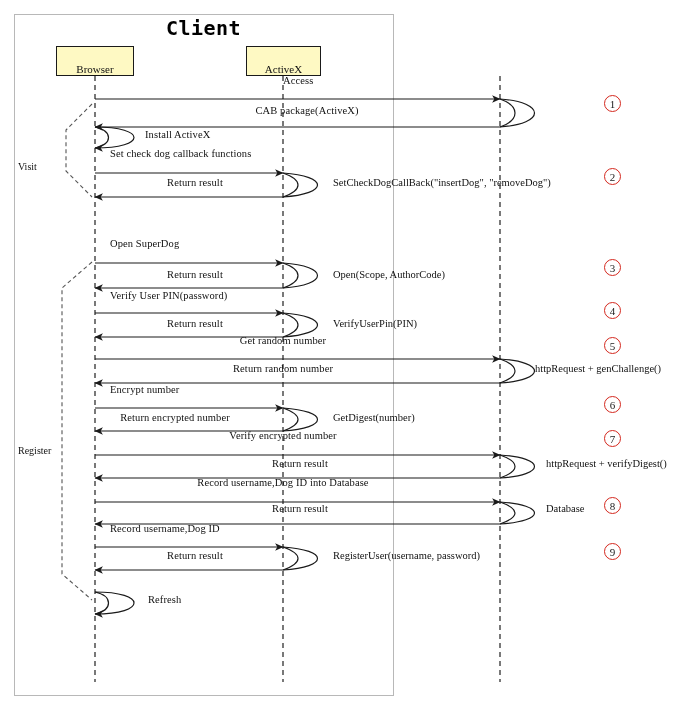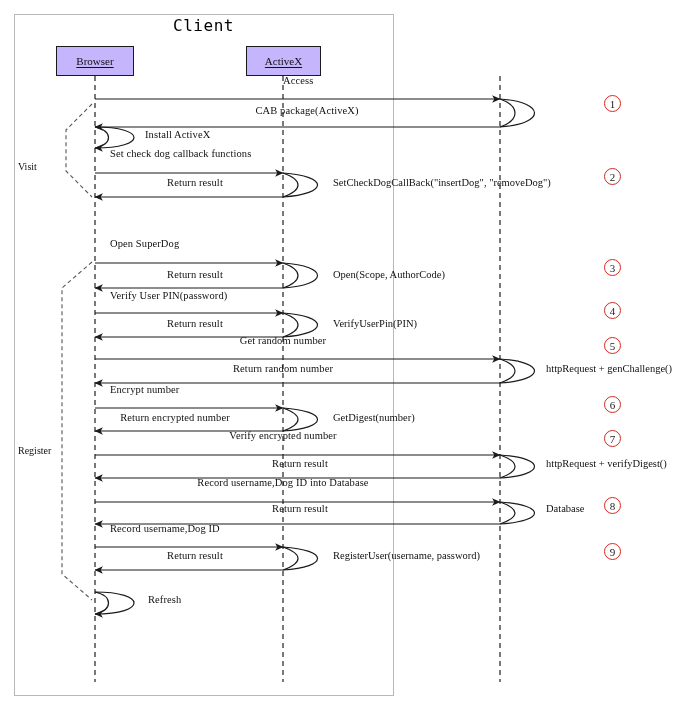--- a/index.html
+++ b/index.html
@@ -12,31 +12,31 @@
   #stage svg{position:absolute;left:0;top:0;width:697px;height:706px;}
 
   
   .lbl{position:absolute;white-space:nowrap;font-family:"Liberation Serif", serif;color:#111;}
   .msg-lbl{font-size:10.5px;letter-spacing:.1px;}
   .ann-lbl{font-size:10.5px;}
   .actor-lbl{font-size:11px;text-decoration:underline;text-underline-offset:2px;}
   .phase-lbl{font-size:10px;}
   .title-lbl{
     font-family:"DejaVu Sans Mono","Liberation Mono",monospace;
-    font-size:16px;font-weight:400;letter-spacing:.5px;color:#000;
+    font-size:20px;font-weight:700;letter-spacing:.5px;color:#000;
   }
   .step-num{
     position:absolute;width:17px;height:17px;border:1.3px solid #d4281e;
     border-radius:50%;display:flex;align-items:center;justify-content:center;
     font-family:"Liberation Serif",serif;font-size:11px;color:#1a1a1a;
     box-sizing:border-box;
   }
   .actor-box{
-    position:absolute;border:1.4px solid #1a1a1a;background:#c4b5fd;
-    display:flex;align-items:center;justify-content:center;box-sizing:border-box;
+    position:absolute;border:1.4px solid #1a1a1a;background:#fef9c3;
+    display:flex;align-items:flex-end;justify-content:center;box-sizing:border-box;
   }
   .center{transform:translateX(-50%);}
 </style>
 </head>
 <body>
 
 <div id="stage">
   <svg id="gfx" xmlns="http://www.w3.org/2000/svg" viewBox="0 0 697 706">
       <defs>
         <marker id="ah" viewBox="0 0 10 10" refX="9.4" refY="5" markerWidth="7" markerHeight="7" orient="auto-start-reverse">
@@ -115,21 +115,21 @@
     <div class="lbl msg-lbl center" style="top: 430px; left: 283px;">Verify encrypted number</div>
     <div class="lbl msg-lbl center" style="top: 458px; left: 300px;">Return result</div>
     <div class="lbl msg-lbl center" style="top: 477px; left: 283px;">Record username,Dog ID into Database</div>
     <div class="lbl msg-lbl center" style="top: 503px; left: 300px;">Return result</div>
     <div class="lbl msg-lbl" style="top: 523px; left: 110px;">Record username,Dog ID</div>
     <div class="lbl msg-lbl center" style="top: 550px; left: 195px;">Return result</div>
     <div class="lbl msg-lbl" style="top: 594px; left: 148px;">Refresh</div>
     <div class="lbl ann-lbl" style="left: 333px; top: 177px;">SetCheckDogCallBack("insertDog", "removeDog")</div>
     <div class="lbl ann-lbl" style="left: 333px; top: 269px;">Open(Scope, AuthorCode)</div>
     <div class="lbl ann-lbl" style="left: 333px; top: 318px;">VerifyUserPin(PIN)</div>
-    <div class="lbl ann-lbl" style="left: 546px; top: 363px;">httpRequest + genChallenge()</div>
+    <div class="lbl ann-lbl" style="left: 535px; top: 363px;">httpRequest + genChallenge()</div>
     <div class="lbl ann-lbl" style="left: 333px; top: 412px;">GetDigest(number)</div>
     <div class="lbl ann-lbl" style="left: 546px; top: 458px;">httpRequest + verifyDigest()</div>
     <div class="lbl ann-lbl" style="left: 546px; top: 503px;">Database</div>
     <div class="lbl ann-lbl" style="left: 333px; top: 550px;">RegisterUser(username, password)</div>
     <div class="step-num" style="left: 604px; top: 95px;">1</div>
     <div class="step-num" style="left: 604px; top: 168px;">2</div>
     <div class="step-num" style="left: 604px; top: 259px;">3</div>
     <div class="step-num" style="left: 604px; top: 302px;">4</div>
     <div class="step-num" style="left: 604px; top: 337px;">5</div>
     <div class="step-num" style="left: 604px; top: 396px;">6</div>

